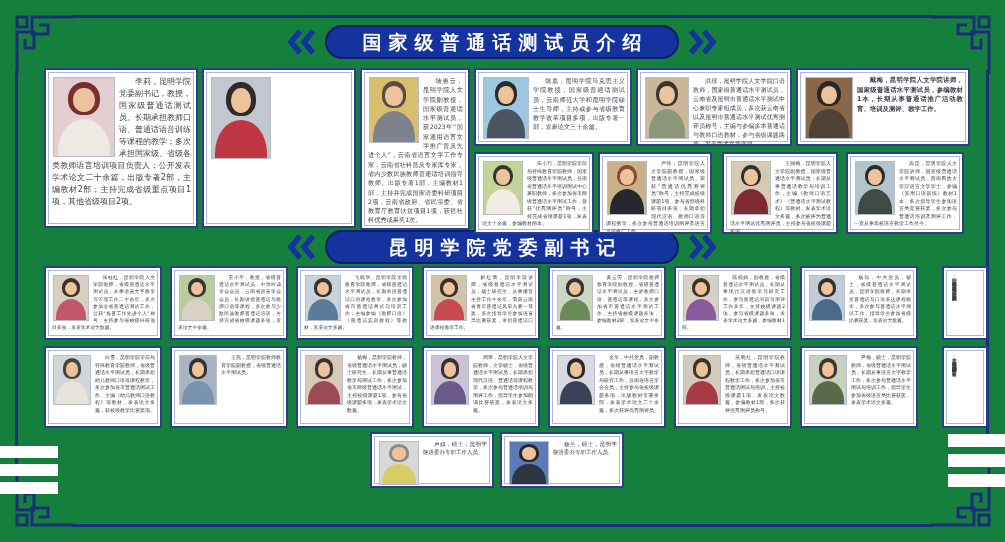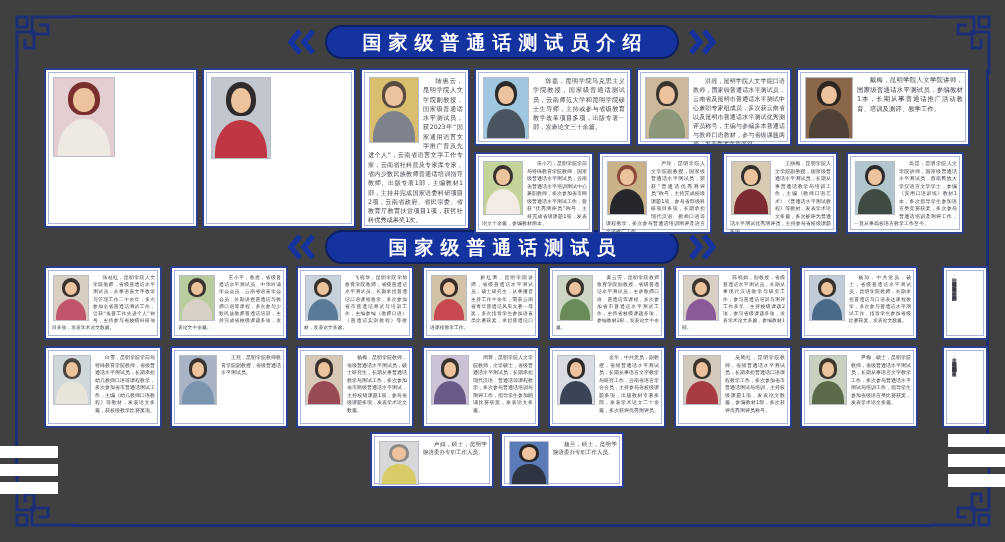--- a/index.html
+++ b/index.html
@@ -1,18 +1,18 @@
 <!DOCTYPE html>
 <html><head>
 <meta charset="utf-8">
 <style>
   html,body{margin:0;padding:0;background:#888;}
   .board{
     position:relative;width:1005px;height:542px;overflow:hidden;
-    background:#404040;
+    background:#15803d;
     font-family:"DejaVu Sans",sans-serif;
   }
   
   .frame-line{position:absolute;background:#1c2e78;}
   .corner{position:absolute;width:64px;height:64px;}
   .corner svg{display:block;}
   .c-tr{transform:scaleX(-1);}
   .c-bl{transform:scaleY(-1);}
   .c-br{transform:scale(-1,-1);}
   .stripe{position:absolute;background:#ffffff;}
@@ -116,36 +116,37 @@
       </svg>
   </div>
 
   <div class="banner" style="left:288px;top:230px;width:428px;">
     <svg class="chev" width="28" height="28" viewBox="0 0 28 28">
         <g fill="none" stroke="#15339e" stroke-width="5.5">
           <path d="M12 3 L3 14 L12 25"></path>
           <path d="M25 3 L16 14 L25 25"></path>
         </g>
       </svg>
-    <div class="pill">国家级普通话测试员</div>
+    <div class="pill">昆明学院党委副书记</div>
     <svg class="chev" width="28" height="28" viewBox="0 0 28 28" style="transform:scaleX(-1);">
         <g fill="none" stroke="#15339e" stroke-width="5.5">
           <path d="M12 3 L3 14 L12 25"></path>
           <path d="M25 3 L16 14 L25 25"></path>
         </g>
       </svg>
   </div>
 
   <div id="cards">
       <div class="card" style="left: 44px; top: 68px; width: 154px; height: 160px;">
         <div class="photo" style="width: 62px; height: 80px; background: rgb(227, 207, 210);">
           <i class="hair" style="background: rgb(122, 47, 47);"></i>
           <i class="face"></i>
           <i class="torso" style="background: rgb(239, 233, 228);"></i>
         </div>
+        <div class="txt" style="font-size: 8px;">李莉，昆明学院党委副书记，教授，国家级普通话测试员。长期承担教师口语、普通话语音训练等课程的教学；多次承担国家级、省级各类教师语言培训项目负责人；公开发表学术论文二十余篇，出版专著2部，主编教材2部；主持完成省级重点项目1项，其他省级项目2项。</div>
       </div>
       <div class="card" style="left: 202px; top: 68px; width: 154px; height: 160px;">
         <div class="photo" style="width: 60px; height: 82px; background: rgb(194, 198, 206);">
           <i class="hair" style="background: rgb(46, 42, 44);"></i>
           <i class="face"></i>
           <i class="torso" style="background: rgb(191, 55, 66);"></i>
         </div>
       </div>
       <div class="card" style="left: 360px; top: 68px; width: 110px; height: 162px;">
         <div class="photo" style="width: 50px; height: 66px; background: rgb(216, 190, 110);">
@@ -164,21 +165,21 @@
         <div class="txt" style="font-size: 6.2px;">陈嘉，昆明学院马克思主义学院教授，国家级普通话测试员，云南师范大学和昆明学院硕士生导师，主持或参与省级教育教学改革项目多项，出版专著一部，发表论文三十余篇。</div>
       </div>
       <div class="card" style="left: 636px; top: 68px; width: 156px; height: 78px;">
         <div class="photo" style="width: 44px; height: 62px; background: rgb(203, 184, 155);">
           <i class="hair" style="background: rgb(58, 51, 46);"></i>
           <i class="face"></i>
           <i class="torso" style="background: rgb(140, 150, 120);"></i>
         </div>
         <div class="txt" style="font-size: 6px;">洪瑶，昆明学院人文学院口语教师，国家级普通话水平测试员，云南省及昆明市普通话水平测试中心兼职专家组成员，多次获云南省以及昆明市普通话水平测试优秀测评员称号，主编与参编多本普通话与教师口语教材，参与省级课题两项，发表学术文章两篇。</div>
       </div>
-      <div class="card" style="left: 796px; top: 68px; width: 174px; height: 78px;">
+      <div class="card" style="left: 796px; top: 68px; width: 174px; height: 78px; font-weight: bold;">
         <div class="photo" style="width: 48px; height: 62px; background: rgb(138, 103, 72);">
           <i class="hair" style="background: rgb(46, 38, 32);"></i>
           <i class="face"></i>
           <i class="torso" style="background: rgb(78, 66, 54);"></i>
         </div>
         <div class="txt" style="font-size: 6.4px;">戴梅，昆明学院人文学院讲师，国家级普通话水平测试员，参编教材1本，长期从事普通话推广活动教育、培训及测评、教学工作。</div>
       </div>
       <div class="card" style="left: 474px; top: 152px; width: 120px; height: 82px;">
         <div class="photo" style="width: 40px; height: 54px; background: rgb(196, 211, 154);">
           <i class="hair" style="background: rgb(58, 50, 48);"></i>

